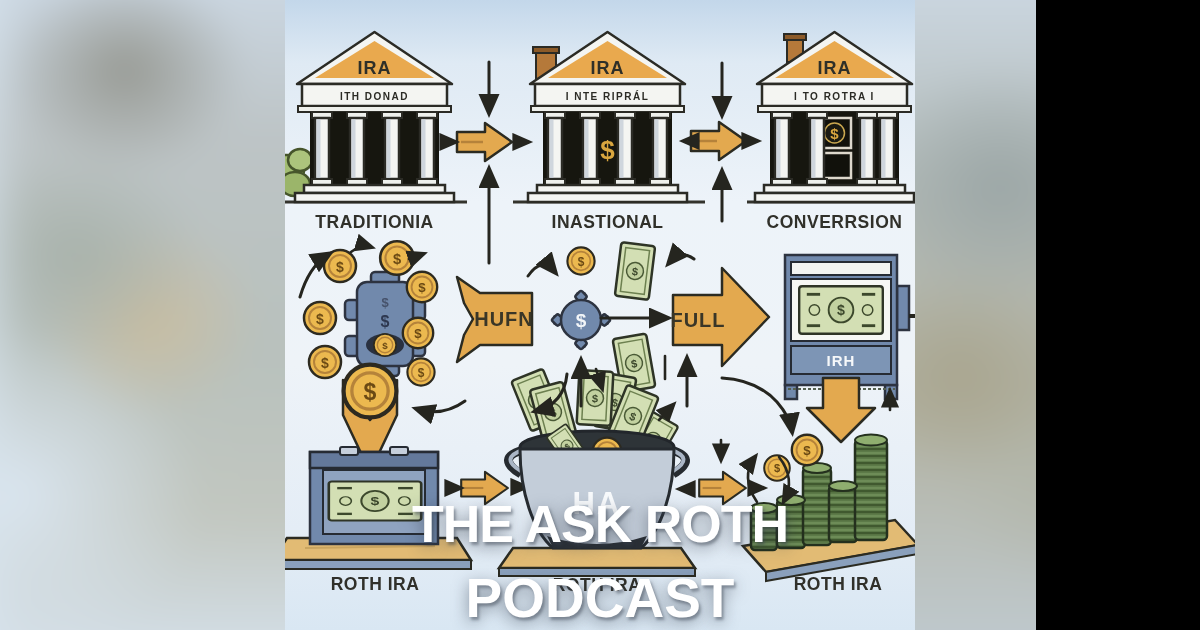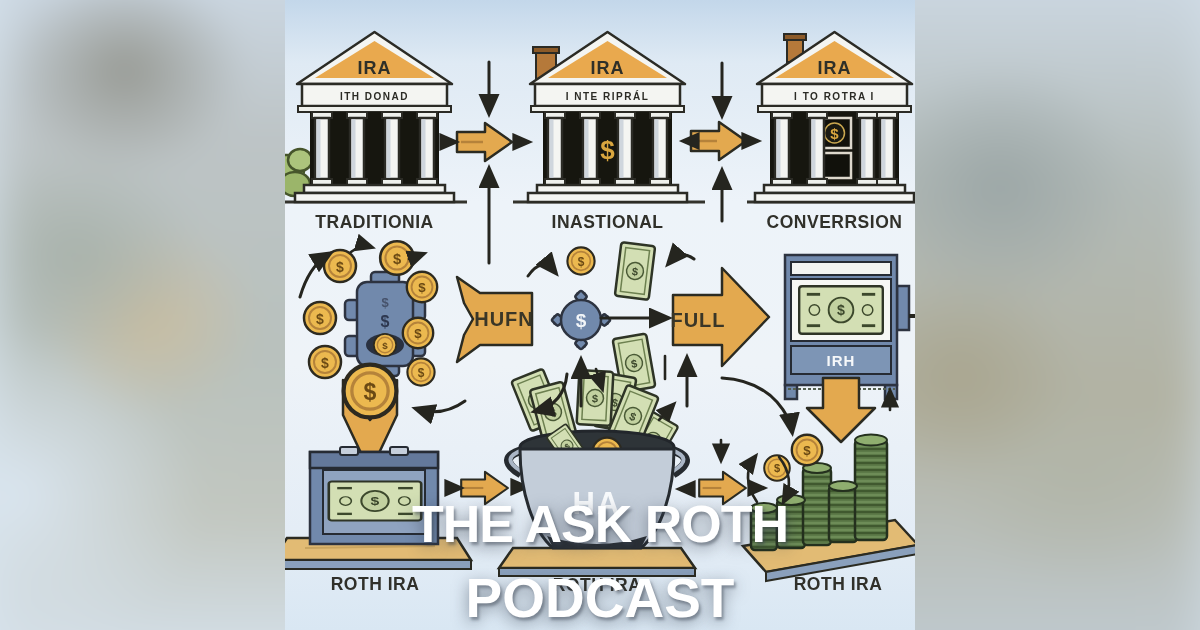--- a/index.html
+++ b/index.html
@@ -1,16 +1,16 @@
 <!DOCTYPE html>
 <html><head>
 <meta charset="utf-8">
 <style>
   html,body{margin:0;padding:0;background:#000;}
-  .stage{position:relative;width:1200px;height:630px;overflow:hidden;
+  .stage{position:relative;width:1036px;height:630px;overflow:hidden;
          font-family:"Liberation Sans",sans-serif;background:#e9f1f8;}
 
   
   .blur-left,.blur-right{position:absolute;top:0;height:630px;overflow:hidden;}
   .blur-left{left:0;width:285px;}
   .blur-right{left:915px;width:285px;}
   .blur-left::before{content:"";position:absolute;inset:-45px;filter:blur(16px);
     background:
       linear-gradient(90deg,#d9e6f1 0px,rgba(217,230,241,0) 70px),
       radial-gradient(170px 140px at 170px 115px,rgba(148,150,143,.95),rgba(148,150,143,0) 72%),

